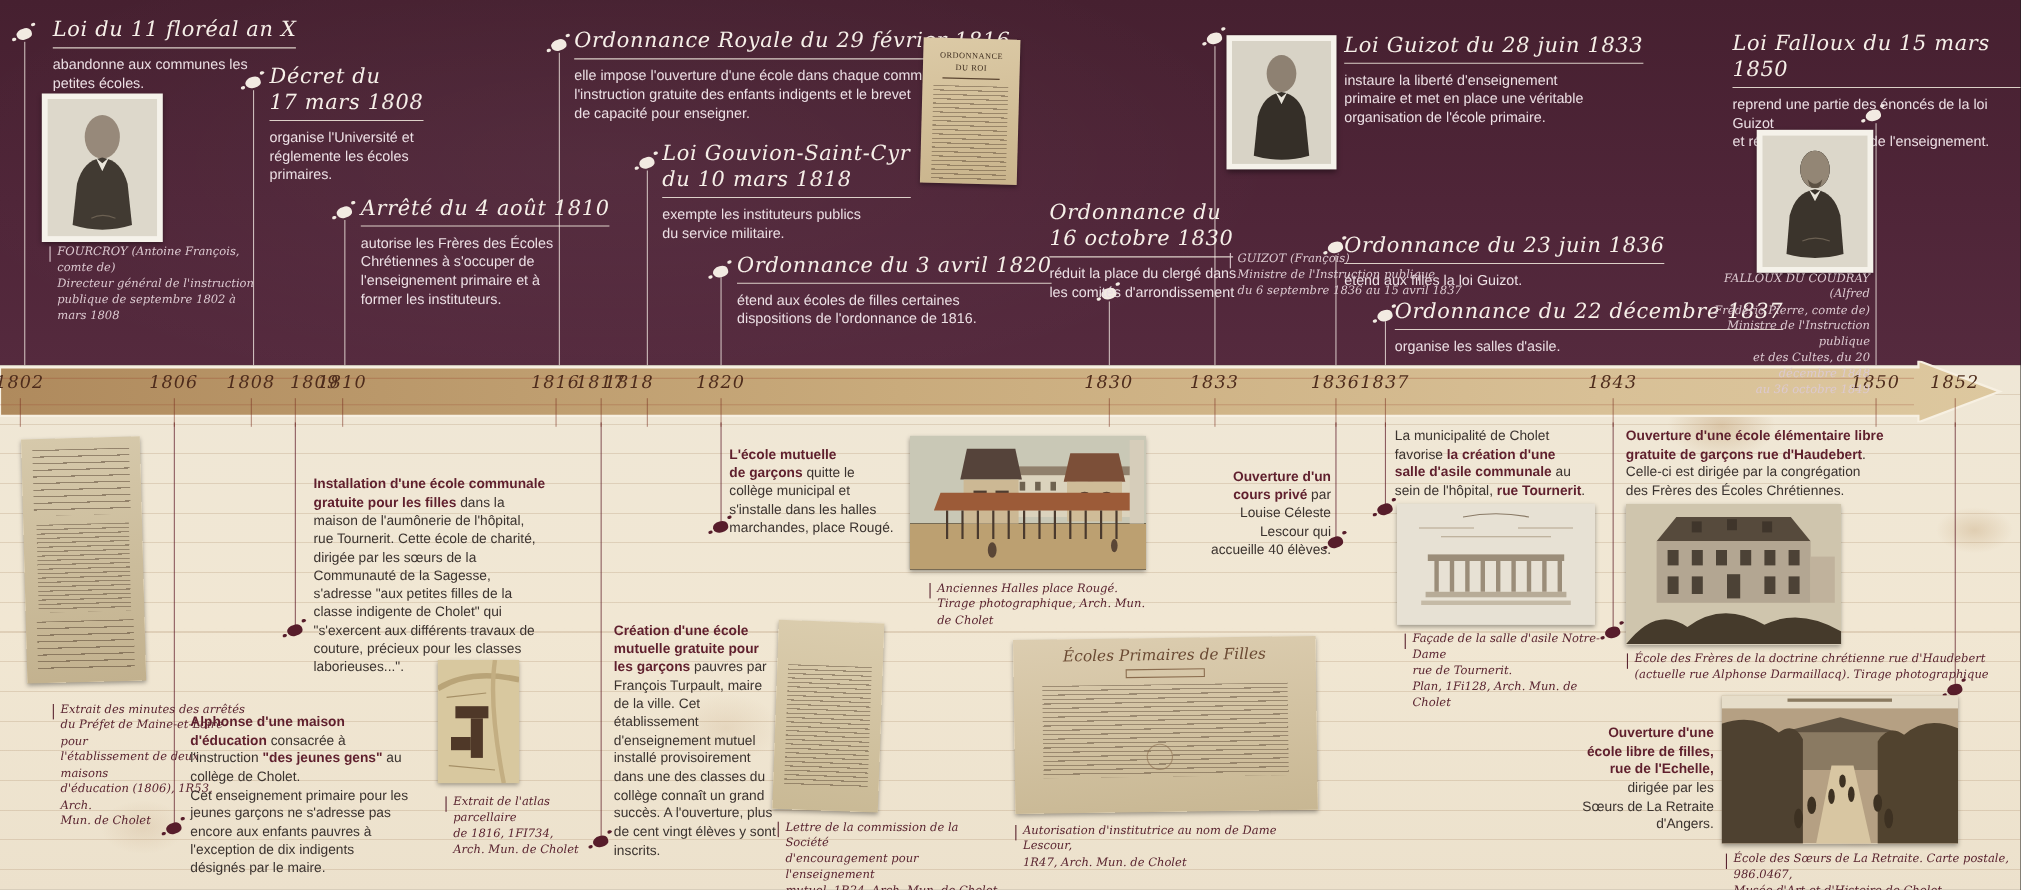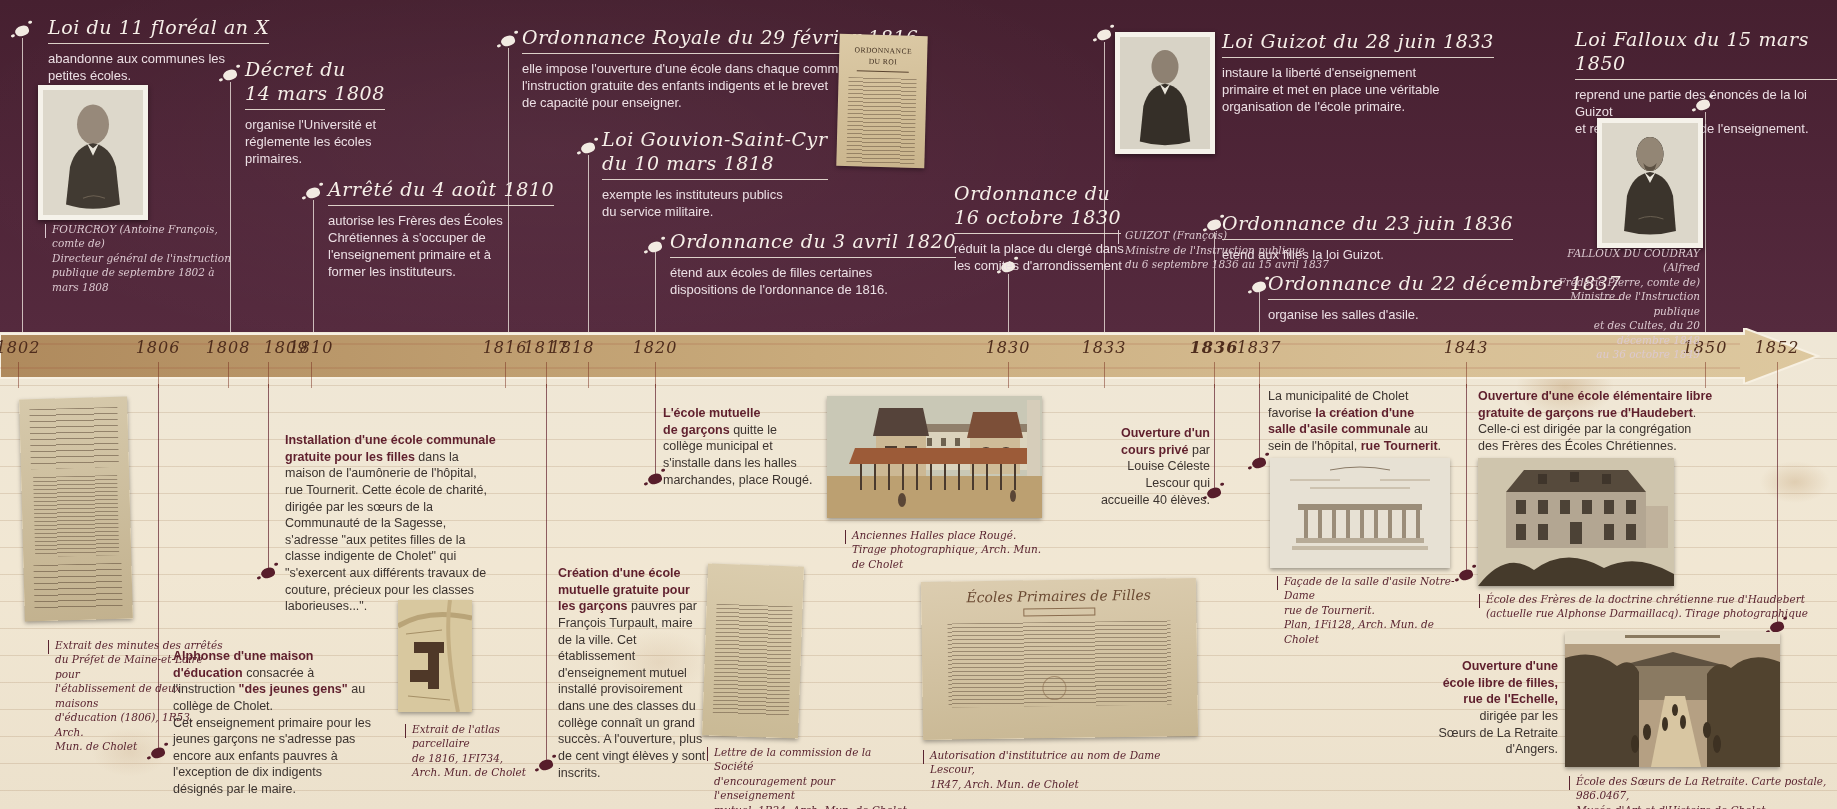--- a/index.html
+++ b/index.html
@@ -95,21 +95,21 @@
   <div class="splat lite" style="left:1252px;top:282px"></div>
   <div class="splat lite" style="left:1696px;top:100px"></div>
 
   <div class="t-event" style="left:48px;top:16px">
     <span class="script-title">Loi du 11 floréal an X</span>
     <div class="top-desc">abandonne aux communes les
 petites écoles.</div>
   </div>
   <div class="t-event" style="left:245px;top:58px">
     <span class="script-title">Décret du
-14 mars 1808</span>
+17 mars 1808</span>
     <div class="top-desc">organise l'Université et
 réglemente les écoles
 primaires.</div>
   </div>
   <div class="t-event" style="left:328px;top:178px">
     <span class="script-title">Arrêté du 4 août 1810</span>
     <div class="top-desc">autorise les Frères des Écoles
 Chrétiennes à s'occuper de
 l'enseignement primaire et à
 former les instituteurs.</div>
@@ -236,21 +236,21 @@
       <span class="year" style="left: 546px;">1817</span>
       <i class="ytick" style="left: 546px;"></i>
       <span class="year" style="left: 572px;">1818</span>
       <i class="ytick" style="left: 588px;"></i>
       <span class="year" style="left: 655px;">1820</span>
       <i class="ytick" style="left: 655px;"></i>
       <span class="year" style="left: 1008px;">1830</span>
       <i class="ytick" style="left: 1008px;"></i>
       <span class="year" style="left: 1104px;">1833</span>
       <i class="ytick" style="left: 1104px;"></i>
-      <span class="year" style="left: 1214px; font-weight: bold;">1836</span>
+      <span class="year" style="left: 1214px;">1836</span>
       <i class="ytick" style="left: 1214px;"></i>
       <span class="year" style="left: 1259px;">1837</span>
       <i class="ytick" style="left: 1259px;"></i>
       <span class="year" style="left: 1466px;">1843</span>
       <i class="ytick" style="left: 1466px;"></i>
       <span class="year" style="left: 1705px;">1850</span>
       <i class="ytick" style="left: 1705px;"></i>
       <span class="year" style="left: 1777px;">1852</span>
       <i class="ytick" style="left: 1777px;"></i>
     </div>

